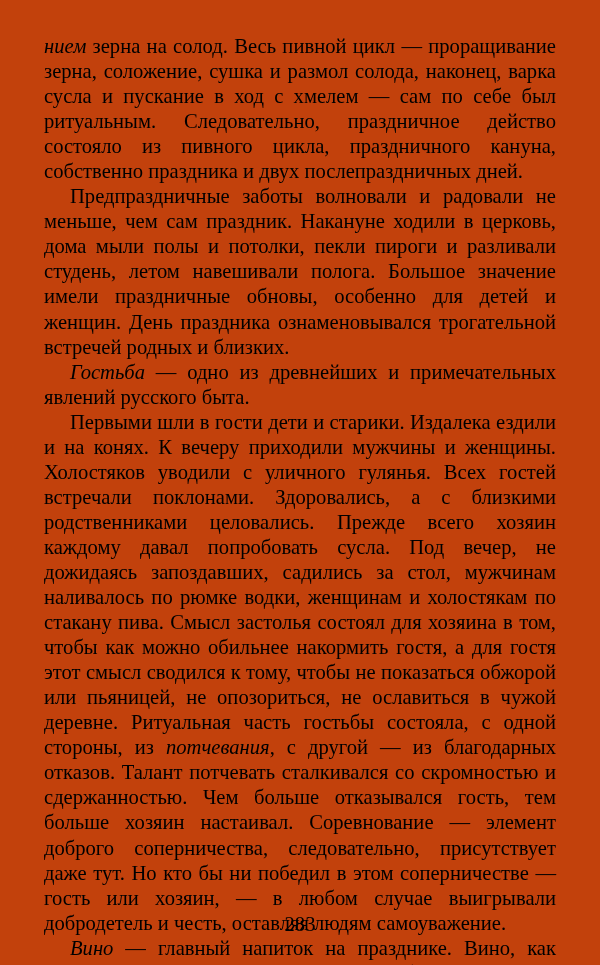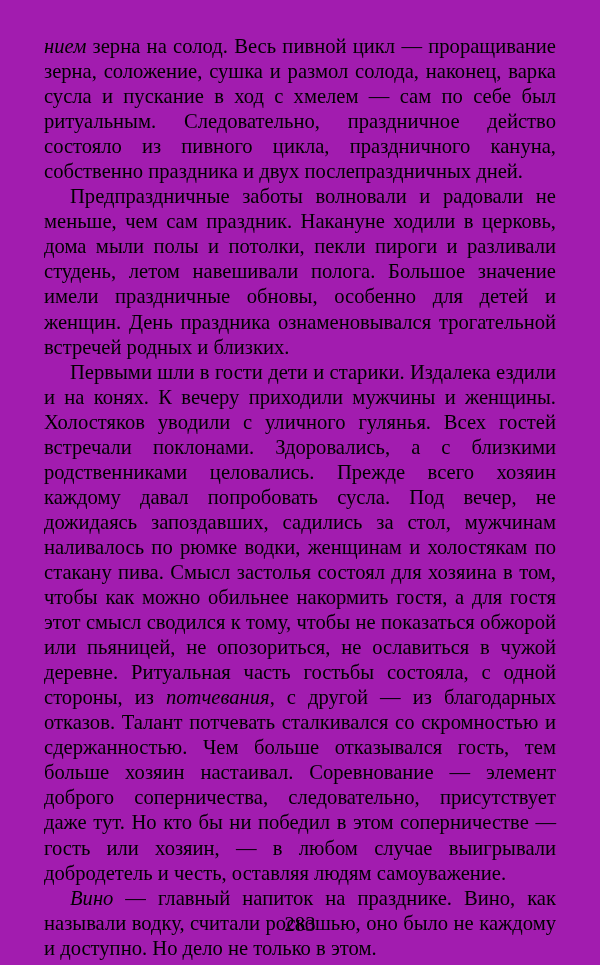--- a/index.html
+++ b/index.html
@@ -16,21 +16,21 @@
     color: #000000;
     -webkit-font-smoothing: antialiased;
   }
 
   #page {
     position: absolute;
     left: 0;
     top: 0;
     width: 600px;
     height: 965px;
-    background: #a21caf;
+    background: #c2410c;
   }
 
   #text-column {
     position: absolute;
     left: 44px;
     top: 34px;
     width: 512px;
   }
 
   .para {
@@ -71,20 +71,21 @@
 <body>
 
 <div id="page">
 
   <div id="text-column">
 
     <p class="para cont"><i>нием</i> зерна на солод. Весь пивной цикл — проращивание зерна, соложение, сушка и размол солода, наконец, варка сусла и пускание в ход с хмелем — сам по себе был ритуальным. Следовательно, праздничное действо состояло из пивного цикла, праздничного кануна, собственно праздника и двух послепраздничных дней.</p>
 
     <p class="para">Предпраздничные заботы волновали и радовали не меньше, чем сам праздник. Накануне ходили в церковь, дома мыли полы и потолки, пекли пироги и разливали студень, летом навешивали полога. Большое значение имели праздничные обновы, особенно для детей и женщин. День праздника ознаменовывался трогательной встречей родных и близких.</p>
 
+    <p class="para"><i>Гостьба</i> — одно из древнейших и примечательных явлений русского быта.</p>
 
     <p class="para">Первыми шли в гости дети и старики. Издалека ездили и на конях. К вечеру приходили мужчины и женщины. Холостяков уводили с уличного гулянья. Всех гостей встречали поклонами. Здоровались, а с близкими родственниками целовались. Прежде всего хозяин каждому давал попробовать сусла. Под вечер, не дожидаясь запоздавших, садились за стол, мужчинам наливалось по рюмке водки, женщинам и холостякам по стакану пива. Смысл застолья состоял для хозяина в том, чтобы как можно обильнее накормить гостя, а для гостя этот смысл сводился к тому, чтобы не показаться обжорой или пьяницей, не опозориться, не ославиться в чужой деревне. Ритуальная часть гостьбы состояла, с одной стороны, из <i>потчевания</i>, с другой — из благодарных отказов. Талант потчевать сталкивался со скромностью и сдержанностью. Чем больше отказывался гость, тем больше хозяин настаивал. Соревнование — элемент доброго соперничества, следовательно, присутствует даже тут. Но кто бы ни победил в этом соперничестве — гость или хозяин, — в любом случае выигрывали добродетель и честь, оставляя людям самоуважение.</p>
 
     <p class="para"><i>Вино</i> — главный напиток на празднике. Вино, как называли водку, считали роскошью, оно было не каждому и доступно. Но дело не только в этом.</p>
 
   </div>
 
   <div id="folio">283</div>
 
 </div>

